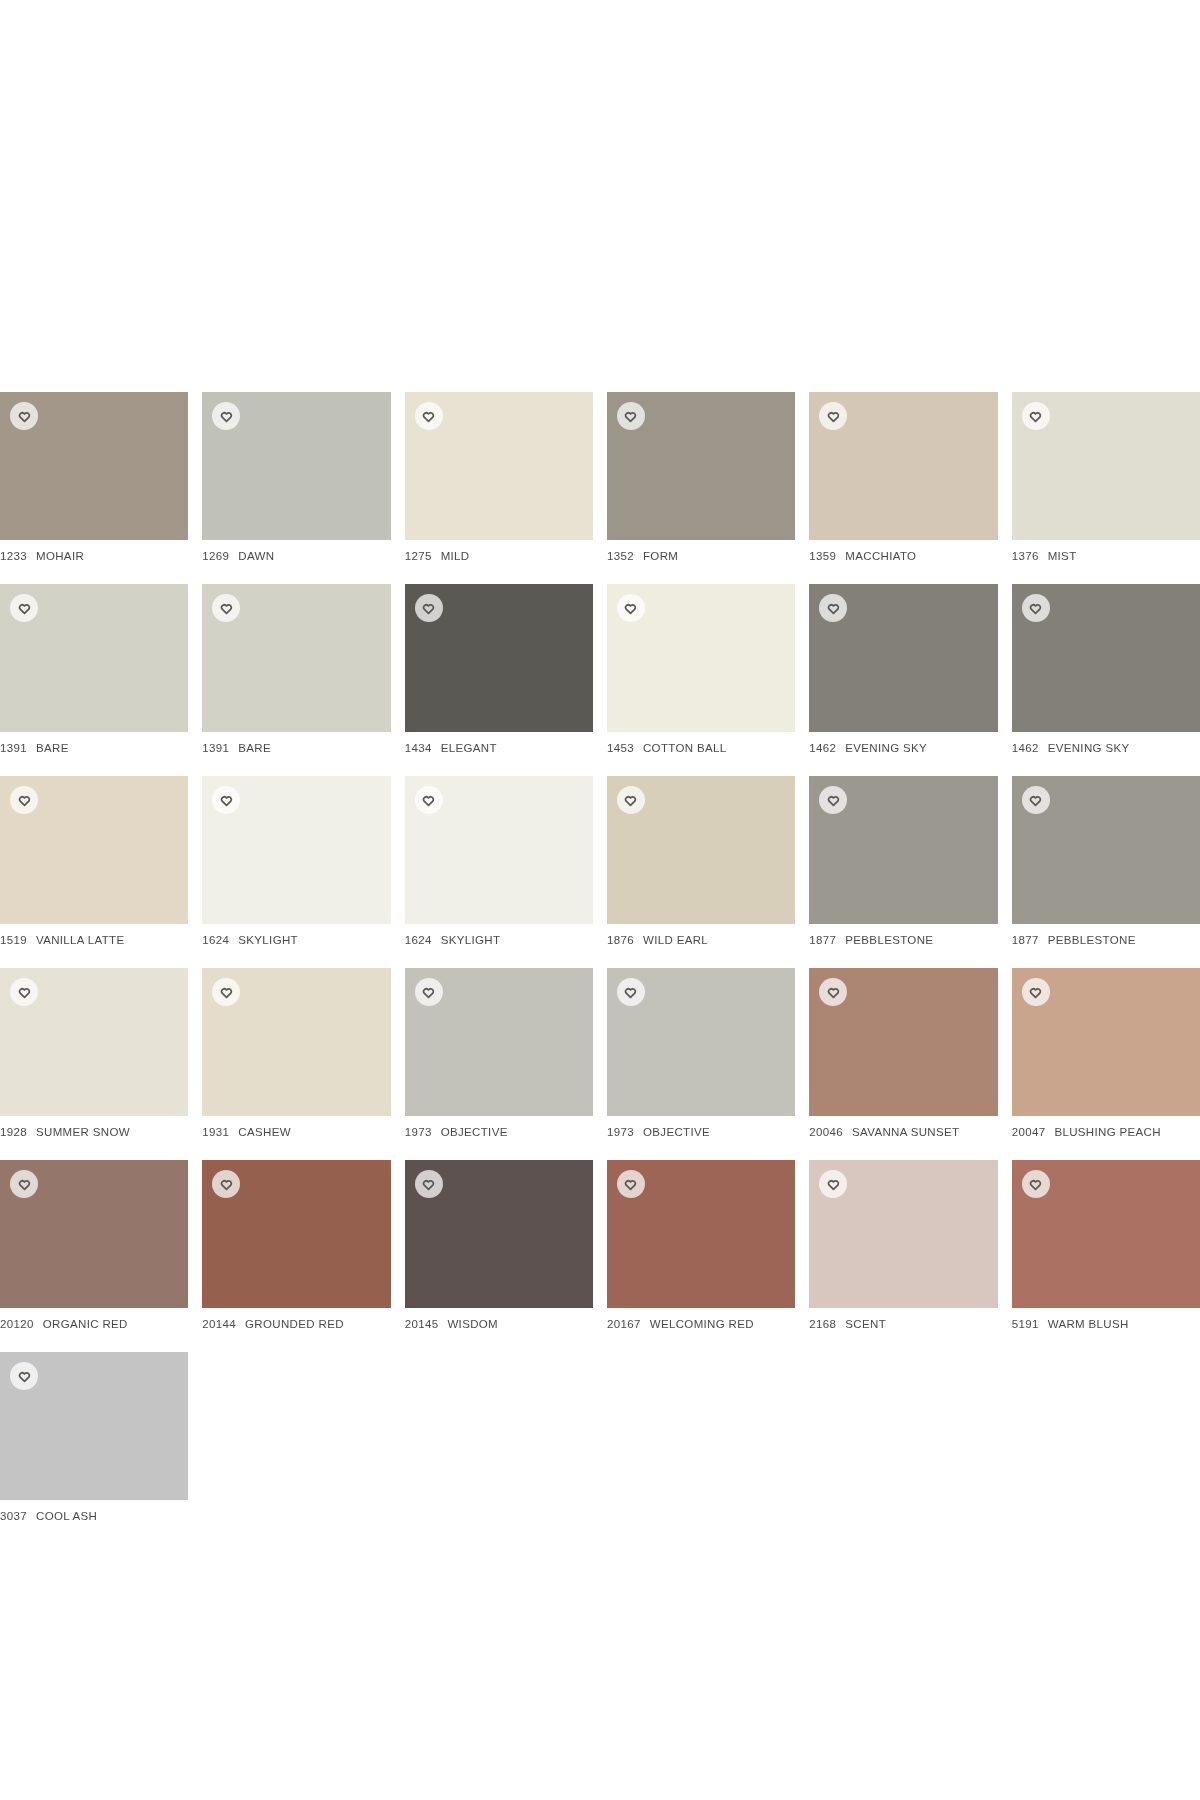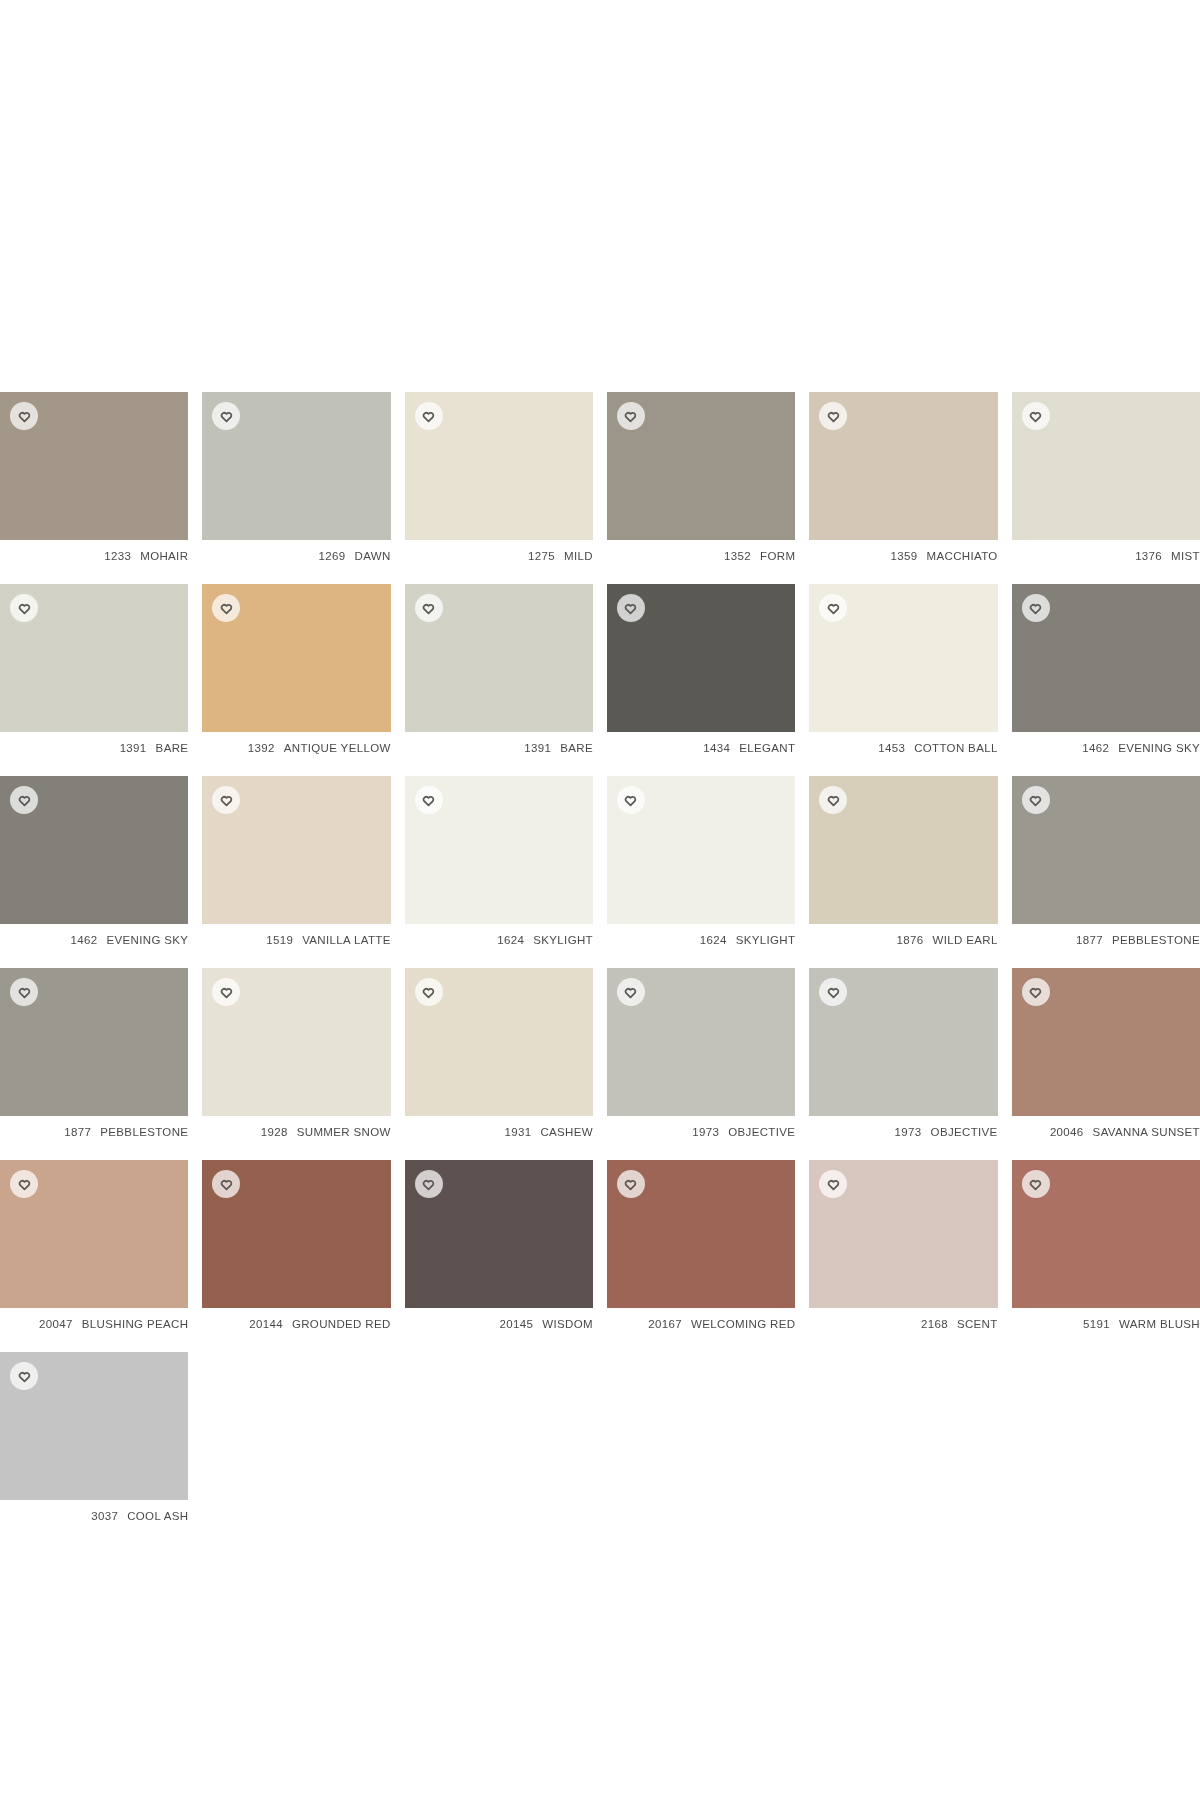--- a/index.html
+++ b/index.html
@@ -32,21 +32,20 @@
     grid-template-columns: repeat(6, 1fr);
     column-gap: 14px;
     row-gap: 22px;
     box-sizing: border-box;
   }
 
   .swatch-card {
     position: relative;
     width: 100%;
     background: transparent;
-    text-align: right;
   }
 
   .swatch-chip {
     position: relative;
     width: 100%;
     height: 148px;
     box-sizing: border-box;
   }
 
   .fav-badge {
@@ -164,30 +163,20 @@
         <div class="swatch-chip" style="background-color: rgb(210, 210, 198);">
           <div class="fav-badge" style="background: rgba(255, 255, 255, 0.72);">
             <svg viewBox="0 0 13 13">
               <path d="M6.5 11.4 L2.2 7.2 A2.55 2.55 0 0 1 6.5 3.95 A2.55 2.55 0 0 1 10.8 7.2 Z"></path>
             </svg>
           </div>
         </div>
         <div class="swatch-label"><span class="swatch-code">1391</span><span class="swatch-name">BARE</span></div>
       </div>
       <div class="swatch-card">
-        <div class="swatch-chip" style="background-color: rgb(220, 181, 130);">
-          <div class="fav-badge" style="background: rgba(255, 255, 255, 0.72);">
-            <svg viewBox="0 0 13 13">
-              <path d="M6.5 11.4 L2.2 7.2 A2.55 2.55 0 0 1 6.5 3.95 A2.55 2.55 0 0 1 10.8 7.2 Z"></path>
-            </svg>
-          </div>
-        </div>
-        <div class="swatch-label"><span class="swatch-code">1392</span><span class="swatch-name">ANTIQUE YELLOW</span></div>
-      </div>
-      <div class="swatch-card">
         <div class="swatch-chip" style="background-color: rgb(210, 210, 198);">
           <div class="fav-badge" style="background: rgba(255, 255, 255, 0.72);">
             <svg viewBox="0 0 13 13">
               <path d="M6.5 11.4 L2.2 7.2 A2.55 2.55 0 0 1 6.5 3.95 A2.55 2.55 0 0 1 10.8 7.2 Z"></path>
             </svg>
           </div>
         </div>
         <div class="swatch-label"><span class="swatch-code">1391</span><span class="swatch-name">BARE</span></div>
       </div>
       <div class="swatch-card">
@@ -342,20 +331,30 @@
       </div>
       <div class="swatch-card">
         <div class="swatch-chip" style="background-color: rgb(202, 165, 141);">
           <div class="fav-badge" style="background: rgba(255, 255, 255, 0.72);">
             <svg viewBox="0 0 13 13">
               <path d="M6.5 11.4 L2.2 7.2 A2.55 2.55 0 0 1 6.5 3.95 A2.55 2.55 0 0 1 10.8 7.2 Z"></path>
             </svg>
           </div>
         </div>
         <div class="swatch-label"><span class="swatch-code">20047</span><span class="swatch-name">BLUSHING PEACH</span></div>
+      </div>
+      <div class="swatch-card">
+        <div class="swatch-chip" style="background-color: rgb(149, 118, 106);">
+          <div class="fav-badge" style="background: rgba(255, 255, 255, 0.72);">
+            <svg viewBox="0 0 13 13">
+              <path d="M6.5 11.4 L2.2 7.2 A2.55 2.55 0 0 1 6.5 3.95 A2.55 2.55 0 0 1 10.8 7.2 Z"></path>
+            </svg>
+          </div>
+        </div>
+        <div class="swatch-label"><span class="swatch-code">20120</span><span class="swatch-name">ORGANIC RED</span></div>
       </div>
       <div class="swatch-card">
         <div class="swatch-chip" style="background-color: rgb(150, 96, 79);">
           <div class="fav-badge" style="background: rgba(255, 255, 255, 0.72);">
             <svg viewBox="0 0 13 13">
               <path d="M6.5 11.4 L2.2 7.2 A2.55 2.55 0 0 1 6.5 3.95 A2.55 2.55 0 0 1 10.8 7.2 Z"></path>
             </svg>
           </div>
         </div>
         <div class="swatch-label"><span class="swatch-code">20144</span><span class="swatch-name">GROUNDED RED</span></div>

